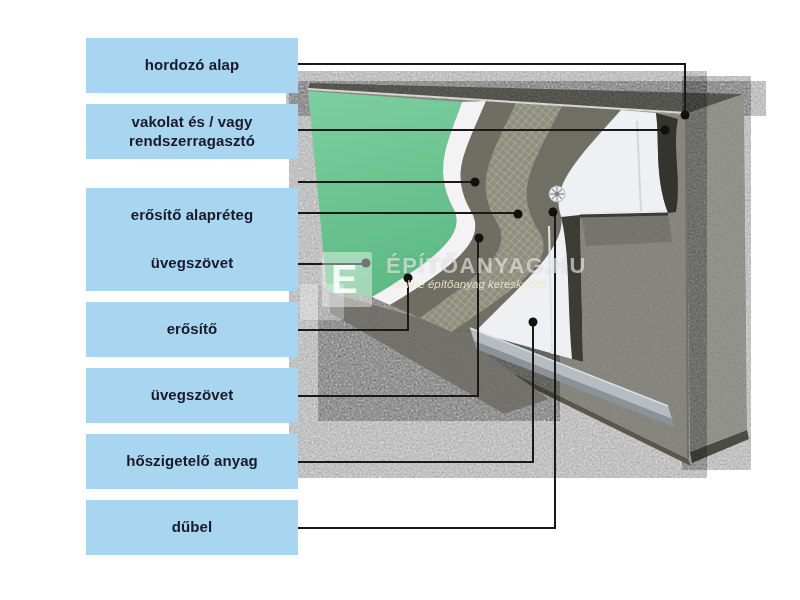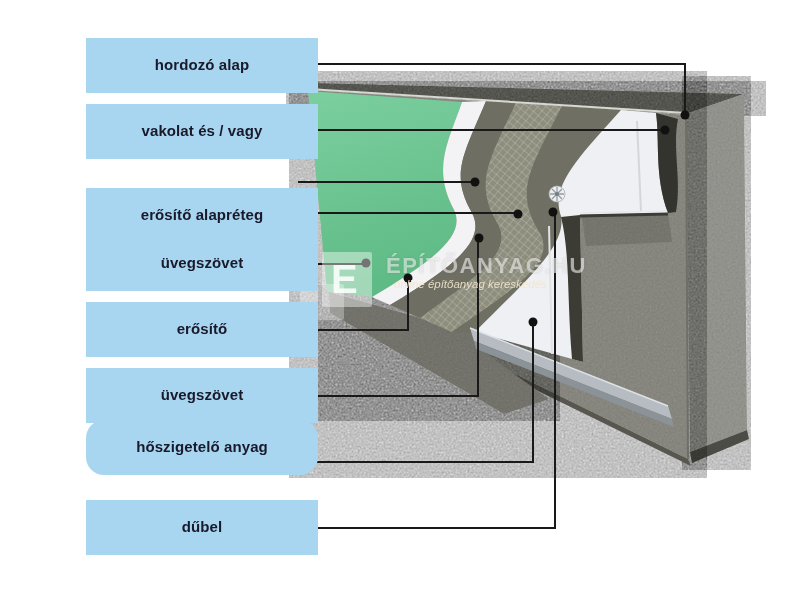--- a/index.html
+++ b/index.html
@@ -2,29 +2,29 @@
 <html><head>
 <meta charset="utf-8">
 <style>
   html,body{margin:0;padding:0;background:#ffffff;}
   .canvas{
     position:relative;width:800px;height:600px;background:#ffffff;overflow:hidden;
     font-family:"Liberation Sans",sans-serif;
   }
   .illustration{position:absolute;left:0;top:0;width:800px;height:600px;}
   .label-box{
-    position:absolute;left:86px;width:232px;height:55px;
+    position:absolute;left:86px;width:212px;height:55px;
     background:#a8d6f0;color:#19192a;
     display:flex;flex-direction:column;align-items:center;justify-content:center;
     font-size:15px;font-weight:700;text-align:center;line-height:1.22;
     letter-spacing:.1px;
   }
   .label-box span{display:block;}
   .b1{top:38px;} .b2{top:104px;} .b3{top:170px;margin-top:18px;} .b4{top:236px;}
-  .b5{top:302px;} .b6{top:368px;} .b7{top:420px;border-radius:18px;} .b8{top:500px;}
+  .b5{top:302px;} .b6{top:368px;} .b7{top:434px;} .b8{top:500px;}
   .wm-title{letter-spacing:1.5px;text-shadow:0 0 2px rgba(100,100,100,.55);}
   .wm-tag{font-style:italic;}
 </style>
 </head>
 <body>
 
 <div class="canvas">
 
   <svg class="illustration" viewBox="0 0 800 600" xmlns="http://www.w3.org/2000/svg">
     <defs>
@@ -126,20 +126,21 @@
       <text class="wm-tag" x="394" y="288" font-size="11.5" fill="rgba(242,230,205,0.9)">online építőanyag kereskedés</text>
     </g>
   </svg>
 
   <div class="label-box b1">
     <span>hordozó alap</span>
       <span></span>
   </div>
   <div class="label-box b2">
     <span>vakolat és / vagy</span>
+      <span>rendszerragasztó</span>
   </div>
   <div class="label-box b3">
     <span>erősítő alapréteg</span>
   </div>
   <div class="label-box b4">
     <span>üvegszövet</span>
       <span></span>
   </div>
   <div class="label-box b5">
     <span>erősítő</span>

